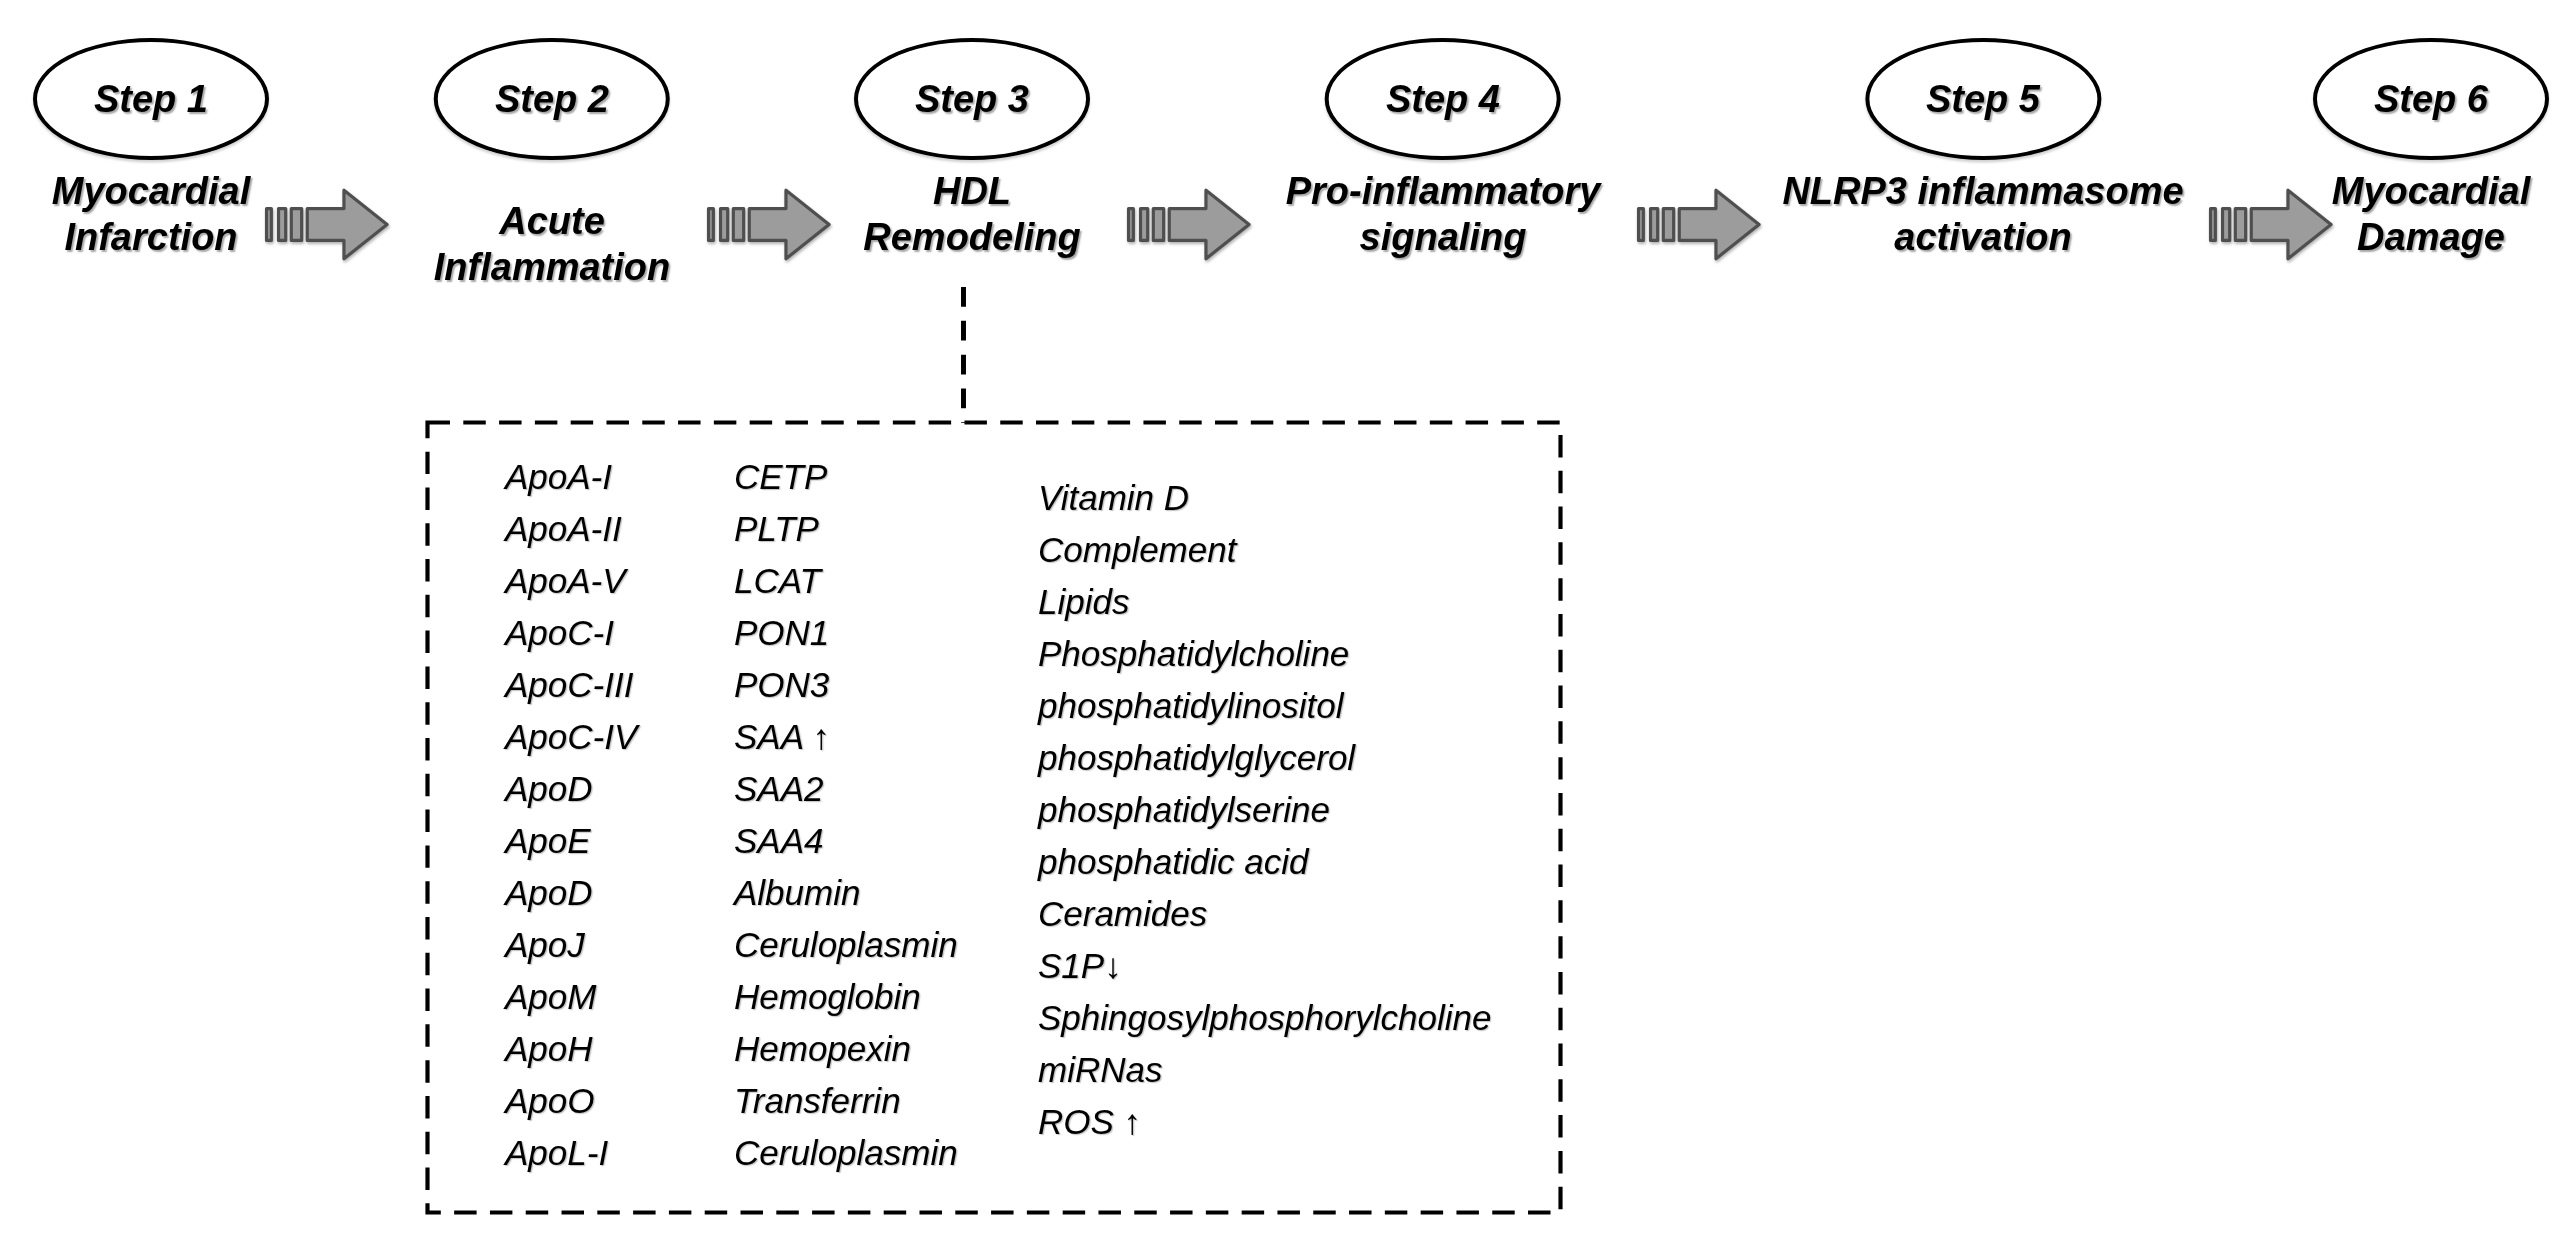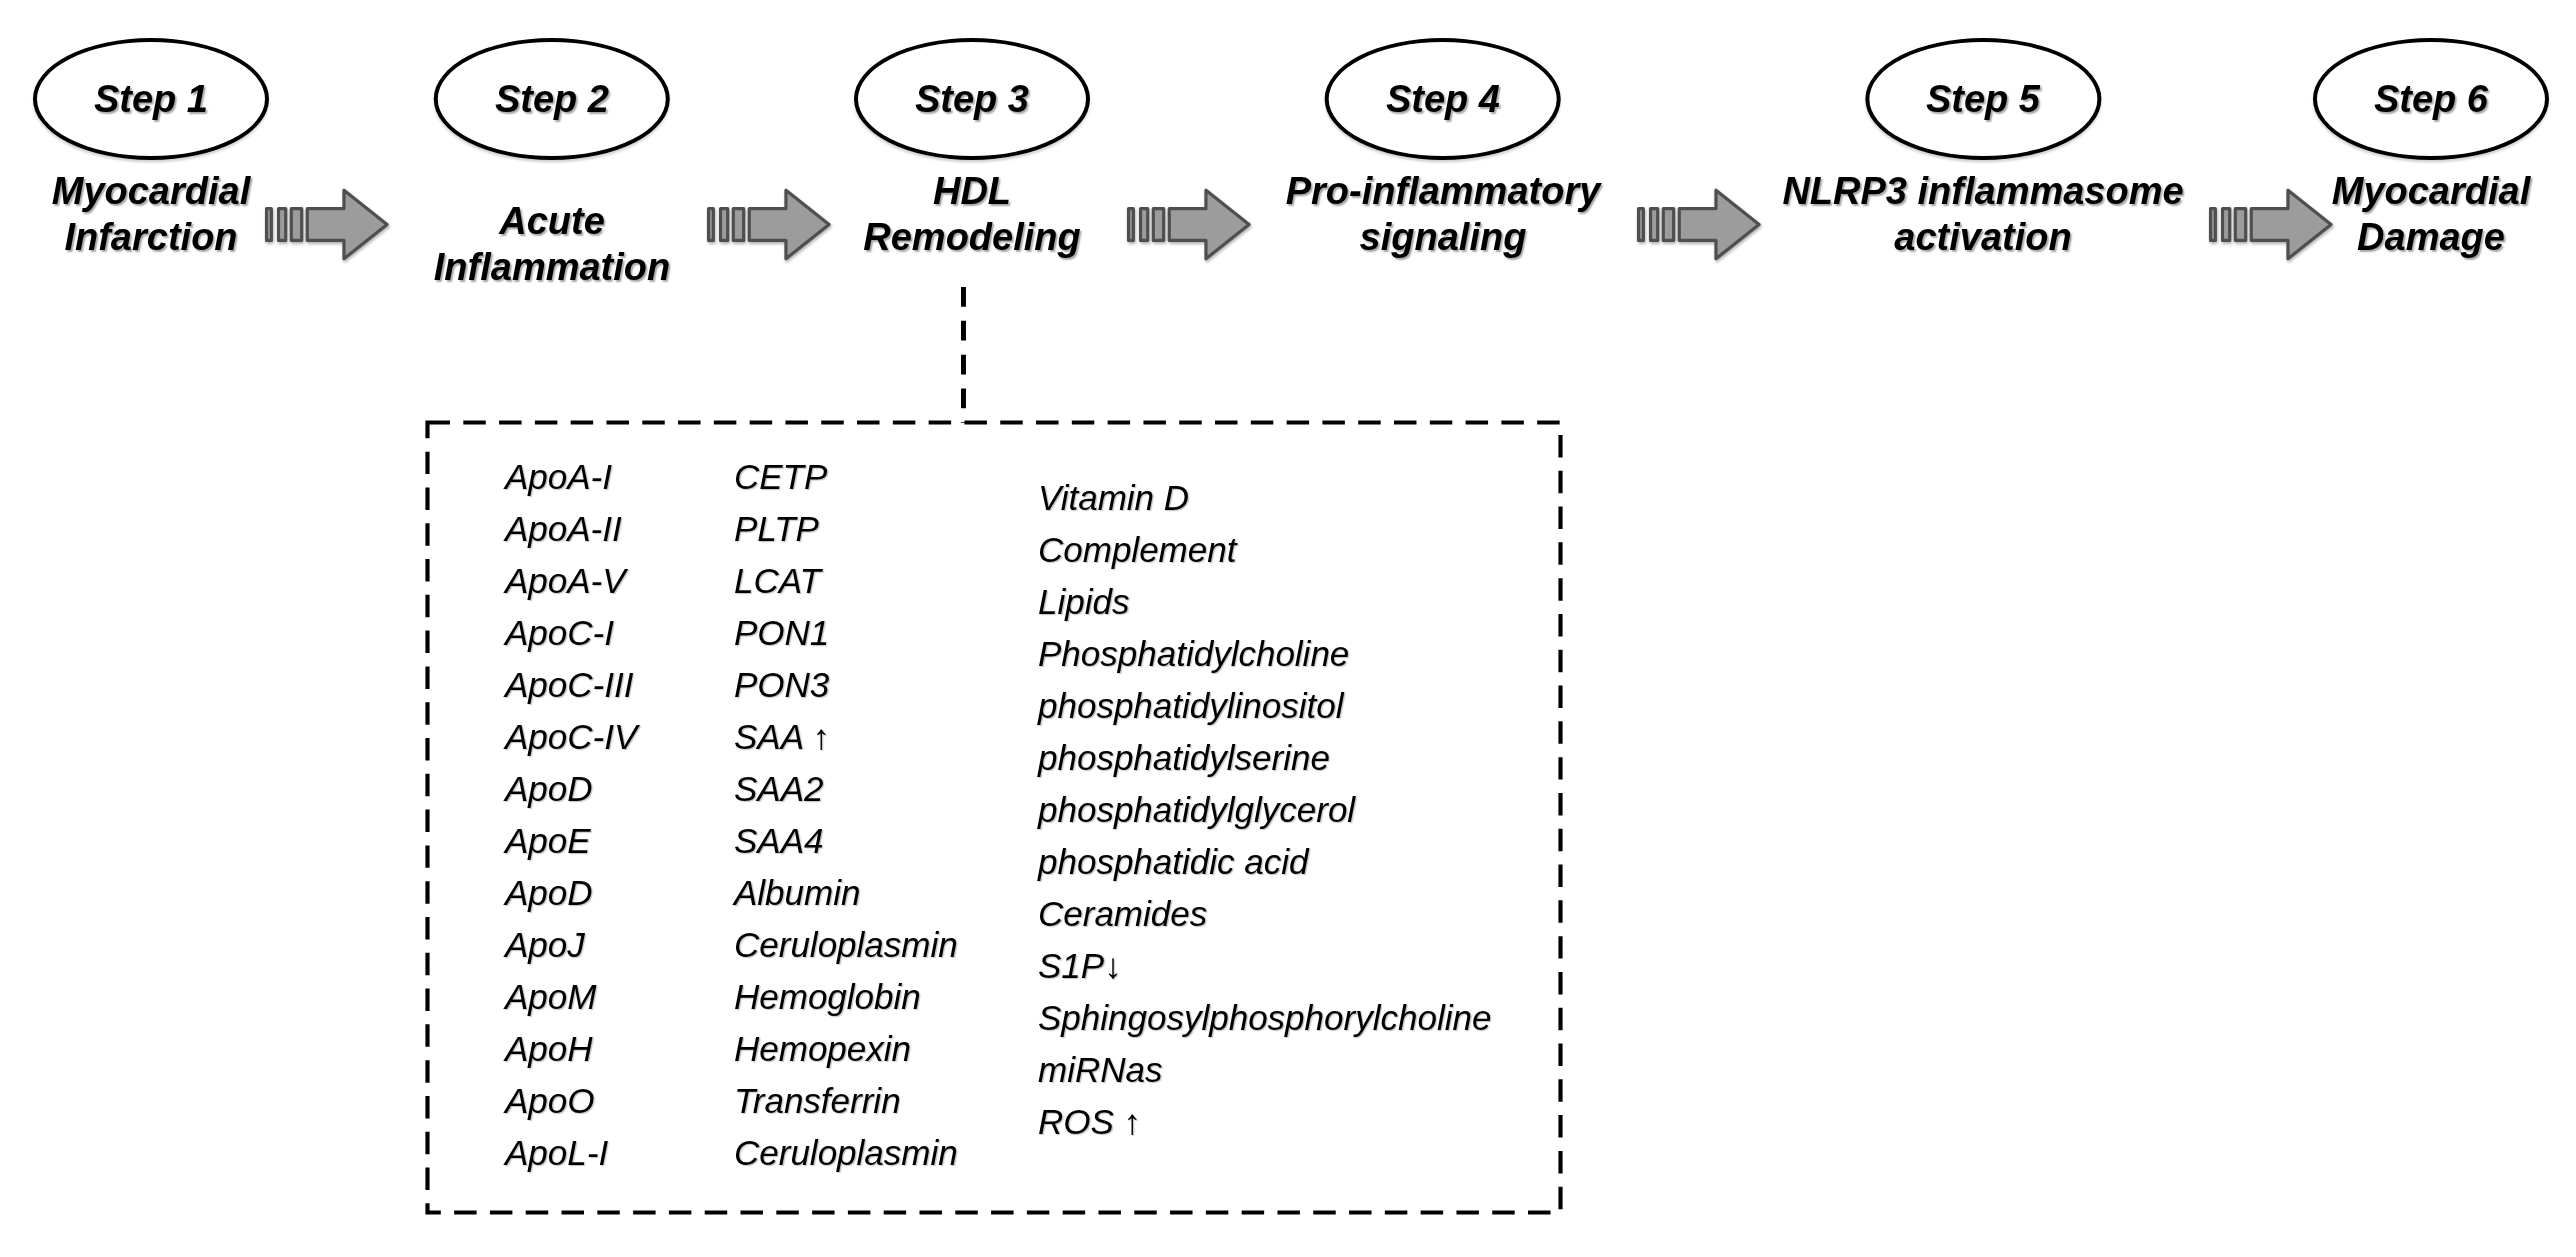--- a/index.html
+++ b/index.html
@@ -248,22 +248,22 @@
         <li>Hemopexin</li>
         <li>Transferrin</li>
         <li>Ceruloplasmin</li>
       </ul>
     <ul class="panel-col panel-col-3">
         <li>Vitamin D</li>
         <li>Complement</li>
         <li>Lipids</li>
         <li>Phosphatidylcholine</li>
         <li>phosphatidylinositol</li>
+        <li>phosphatidylglycerol</li>
         <li>phosphatidylserine</li>
-        <li>phosphatidylglycerol</li>
         <li>phosphatidic acid</li>
         <li>Ceramides</li>
         <li>S1P↓</li>
         <li>Sphingosylphosphorylcholine</li>
         <li>miRNas</li>
         <li>ROS ↑</li>
       </ul>
   </div>
 
 </div>

